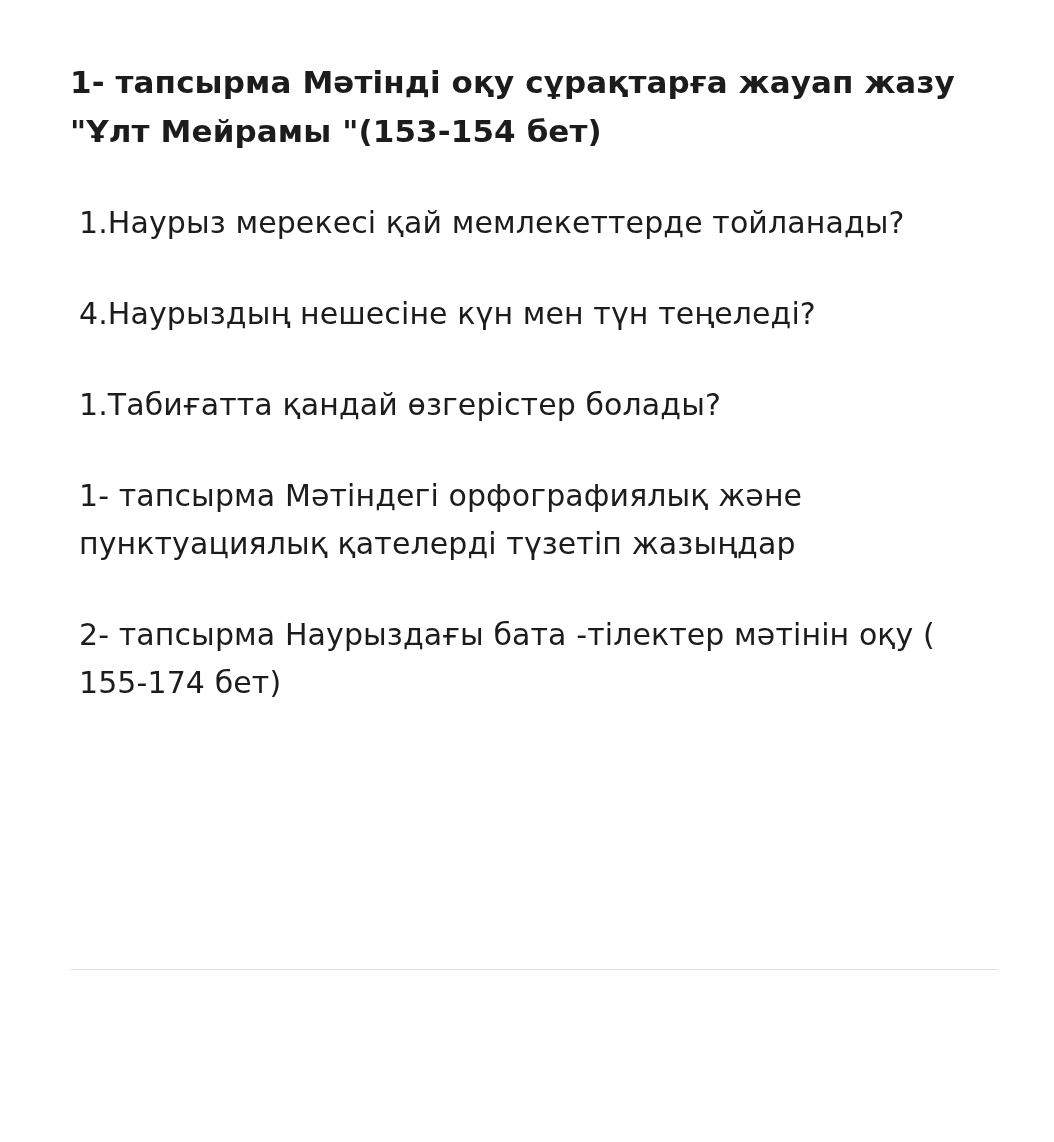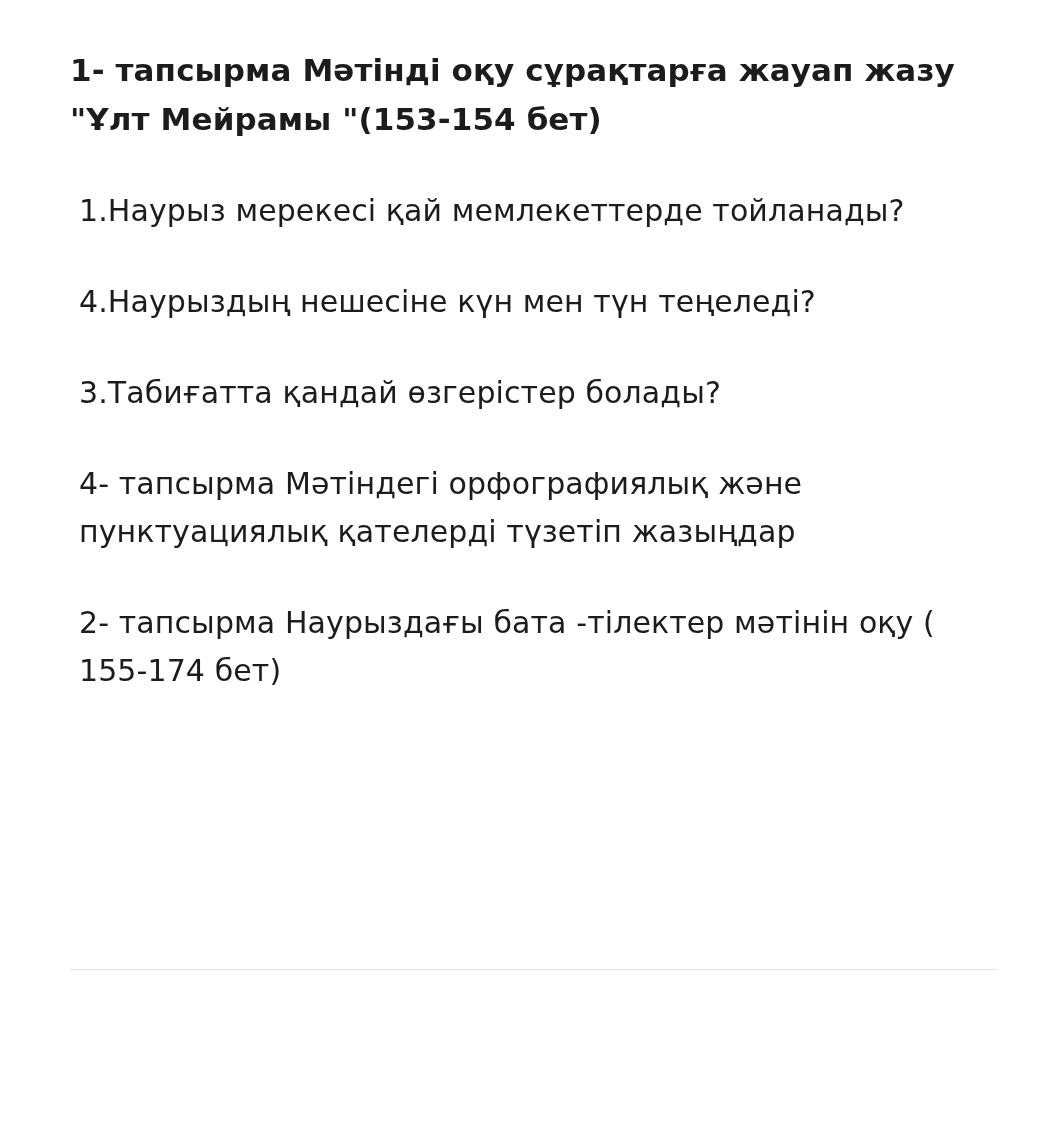--- a/index.html
+++ b/index.html
@@ -11,21 +11,21 @@
     height: 1142px;
     background: #ffffff;
     font-family: "DejaVu Sans", "Liberation Sans", sans-serif;
     color: #1c1c1c;
     overflow: hidden;
   }
   .page {
     box-sizing: border-box;
     width: 1054px;
     height: 986px;
-    padding: 46px 56px 0 70px;
+    padding: 58px 56px 0 70px;
     position: relative;
   }
   .heading {
     font-size: 31px;
     font-weight: bold;
     line-height: 1.58;
     letter-spacing: 0.1px;
     margin: 0 0 6px 0;
     max-width: 935px;
   }
@@ -54,20 +54,20 @@
 <body>
 
 <div class="page">
 
   <h1 class="heading">1- тапсырма Мәтінді оқу сұрақтарға жауап жазу "Ұлт Мейрамы "(153-154 бет)</h1>
 
   <p class="para">1.Наурыз мерекесі қай мемлекеттерде тойланады?</p>
 
   <p class="para">4.Наурыздың нешесіне күн мен түн теңеледі?</p>
 
-  <p class="para">3.Табиғатта қандай өзгерістер болады?</p>
+  <p class="para">1.Табиғатта қандай өзгерістер болады?</p>
 
-  <p class="para wide">4- тапсырма Мәтіндегі орфографиялық және пунктуациялық  қателерді  түзетіп жазыңдар</p>
+  <p class="para wide">1- тапсырма Мәтіндегі орфографиялық және пунктуациялық  қателерді  түзетіп жазыңдар</p>
 
   <p class="para wide">2- тапсырма Наурыздағы бата -тілектер мәтінін оқу ( 155-174 бет)</p>
 
   <div class="divider"></div>
 </div>
 
 </body></html>

